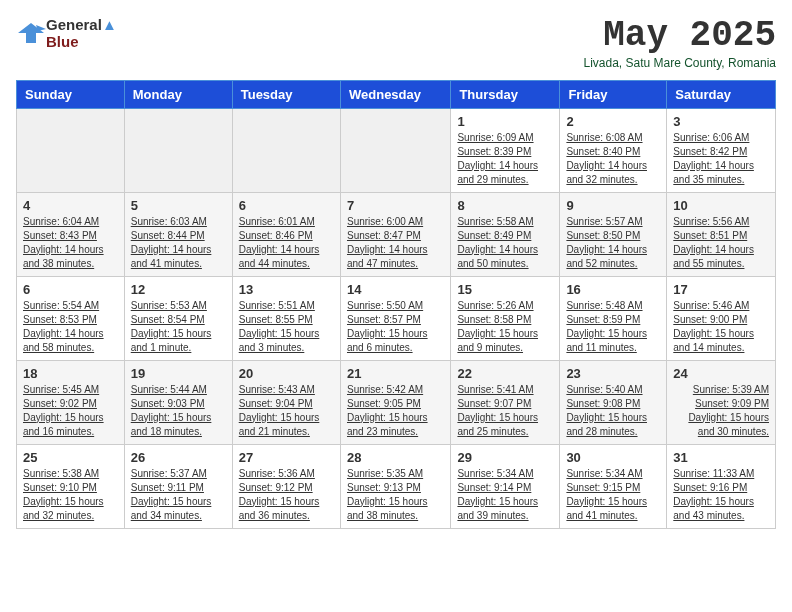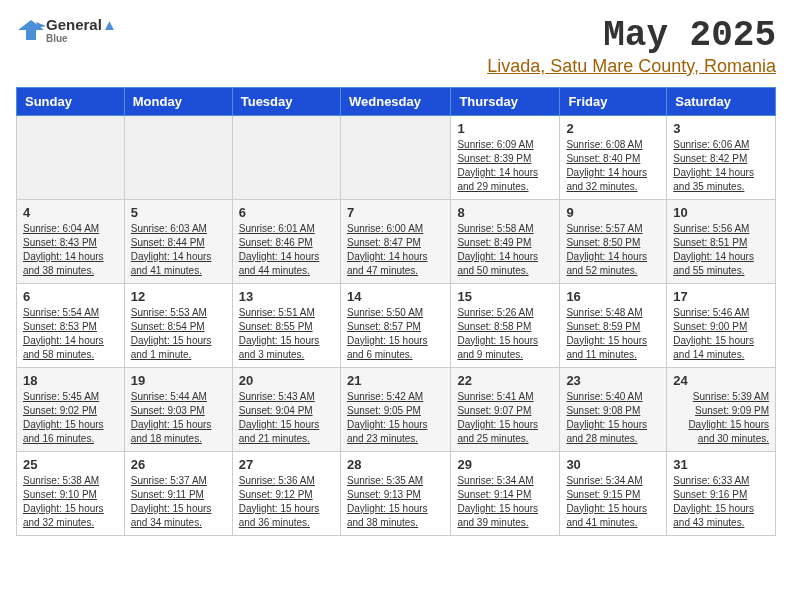--- a/index.html
+++ b/index.html
@@ -28,23 +28,22 @@
       text-align: right;
     }
     .month-title {
       font-size: 36px;
       font-weight: bold;
       color: #333;
       line-height: 1.1;
       font-family: Liberation Mono, monospace;
     }
     .location {
-      font-size: 18px;
-      color: #a16207;
-      text-decoration: underline;
+      font-size: 12px;
+      color: #14532d;
     }
     .calendar {
       width: 100%;
       border-collapse: collapse;
       border: 1px solid #ccc;
     }
     .calendar th {
       background: #1d4ed8;
       color: #fff;
       font-size: 13px;
@@ -87,21 +86,21 @@
 <body>
 
 <div class="header">
   <div class="logo">
     <svg class="logo-bird" viewBox="0 0 30 28" xmlns="http://www.w3.org/2000/svg">
       <polygon points="15,4 28,14 20,14 20,24 10,24 10,14 2,14" fill="#4a90d9"></polygon>
       <polygon points="20,6 30,10 22,12" fill="#4a90d9"></polygon>
     </svg>
     <div>
       <div style="font-size:15px;font-weight:bold;color:#333;">General<span style="color:#4a90d9;">▲</span></div>
-      <div style="font-size:10px;font-weight:bold;color:#737373;">Blue</div>
+      <div style="font-size:15px;font-weight:bold;color:#7f1d1d;">Blue</div>
     </div>
   </div>
   <div class="title-section">
     <div class="month-title">May 2025</div>
     <div class="location">Livada, Satu Mare County, Romania</div>
   </div>
 </div>
 
 <table class="calendar">
   <thead>
@@ -304,19 +303,19 @@
 Daylight: 15 hours and 39 minutes.</div>
         </td>
         <td>
           <span class="day-num">30</span>
           <div class="day-info" style="white-space: pre-line;">Sunrise: 5:34 AM
 Sunset: 9:15 PM
 Daylight: 15 hours and 41 minutes.</div>
         </td>
         <td>
           <span class="day-num">31</span>
-          <div class="day-info" style="white-space: pre-line;">Sunrise: 6:33 AM
+          <div class="day-info" style="white-space: pre-line;">Sunrise: 11:33 AM
 Sunset: 9:16 PM
 Daylight: 15 hours and 43 minutes.</div>
         </td>
       </tr>
     </tbody>
 </table>
 
 </body></html>

